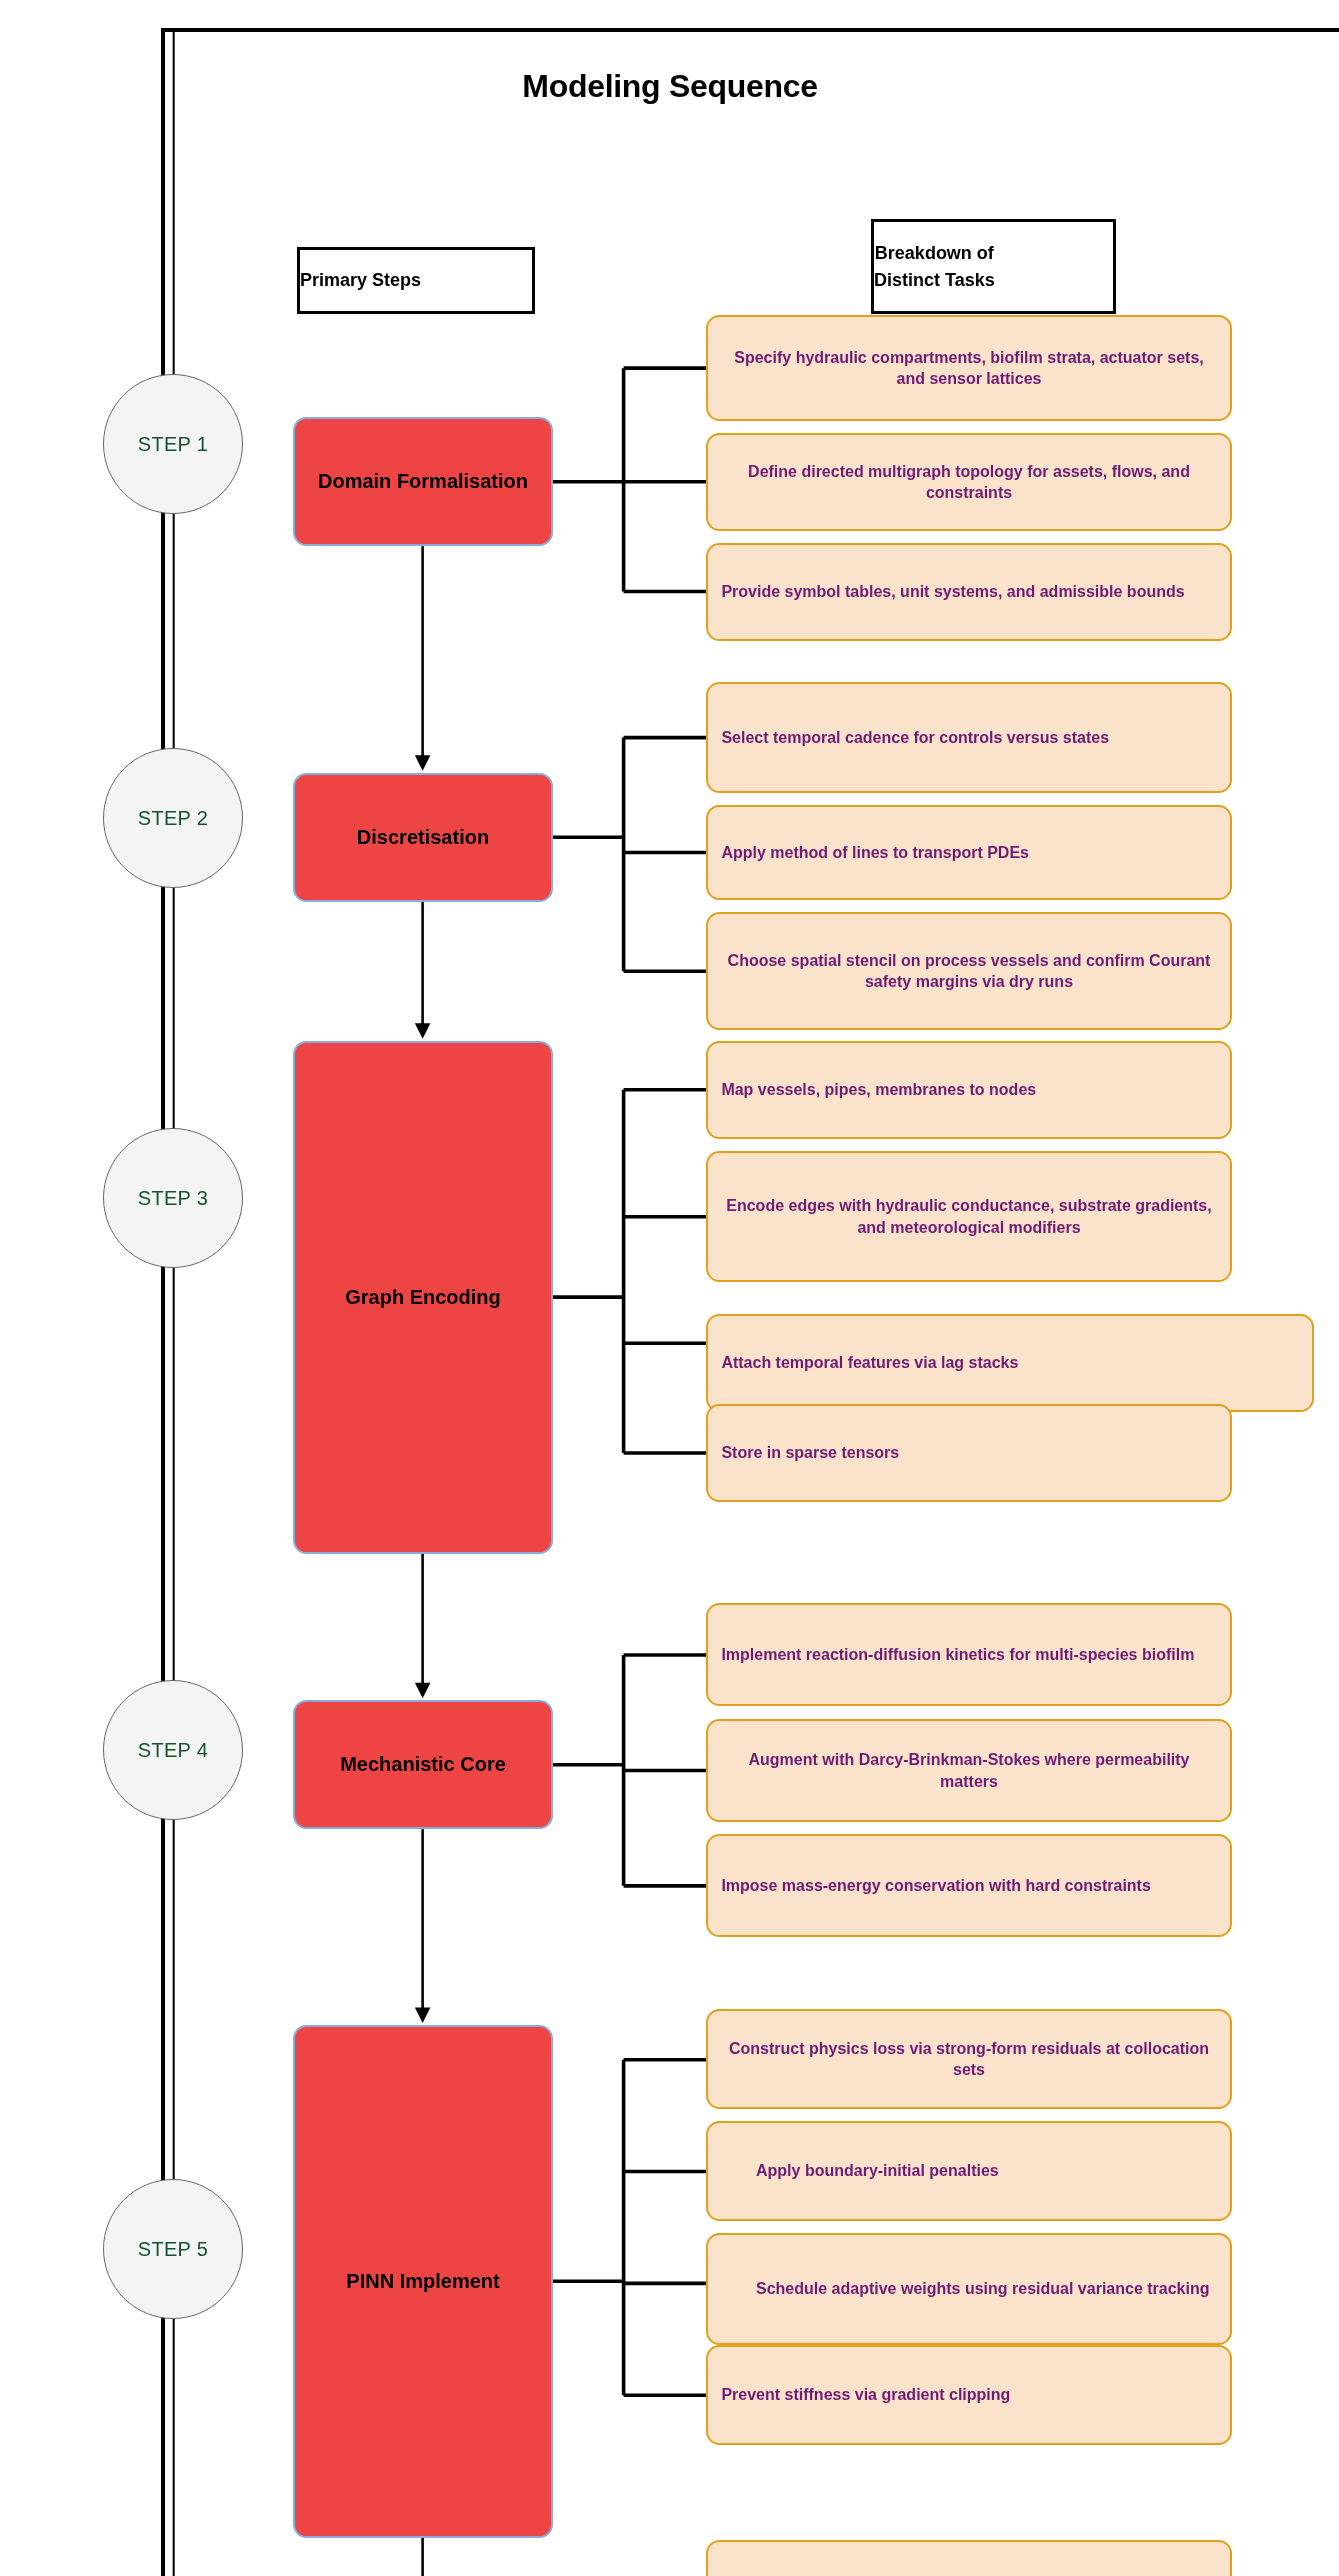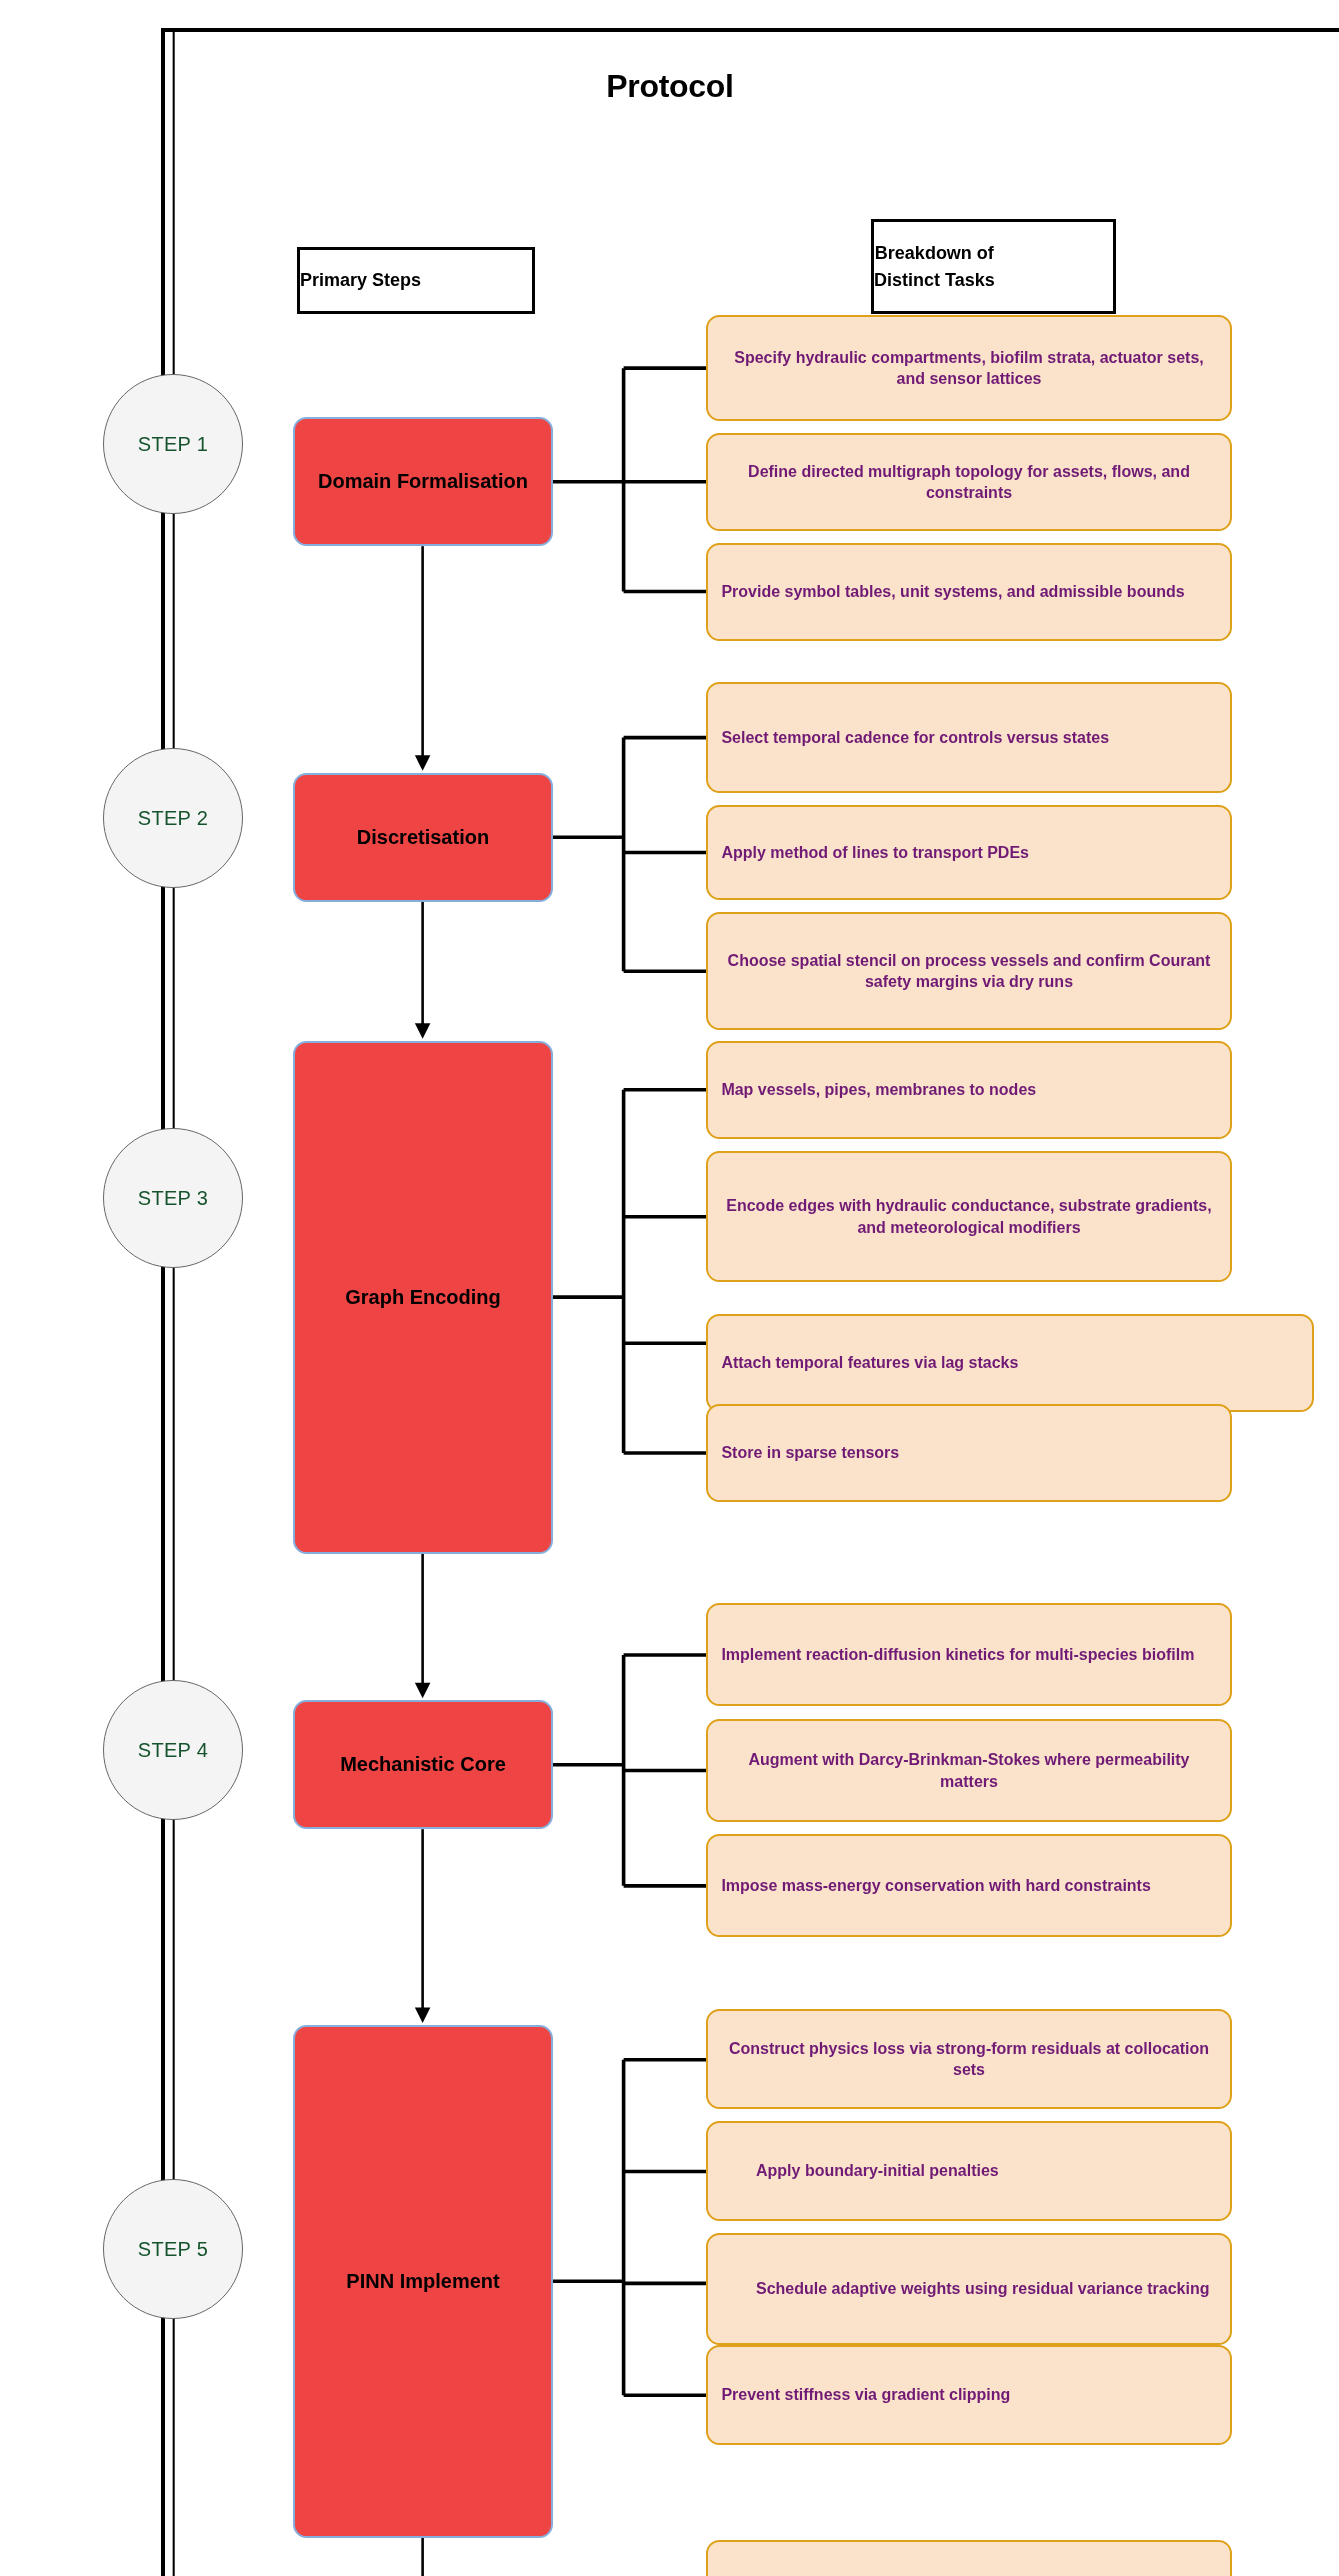--- a/index.html
+++ b/index.html
@@ -108,21 +108,21 @@
   }
 </style>
 </head>
 <body>
 
 <div id="page">
 
   <div id="frame"></div>
 
   <div id="title">
-    <div>Protocol</div>
+    <div>Modeling Sequence</div>
   </div>
 
   <div class="hdr-box" id="hdr-primary">
     <span>Primary Steps</span>
   </div>
 
   <div class="hdr-box" id="hdr-tasks">
     <span>
       <span>Breakdown of</span><br>
       <span>Distinct Tasks</span>

